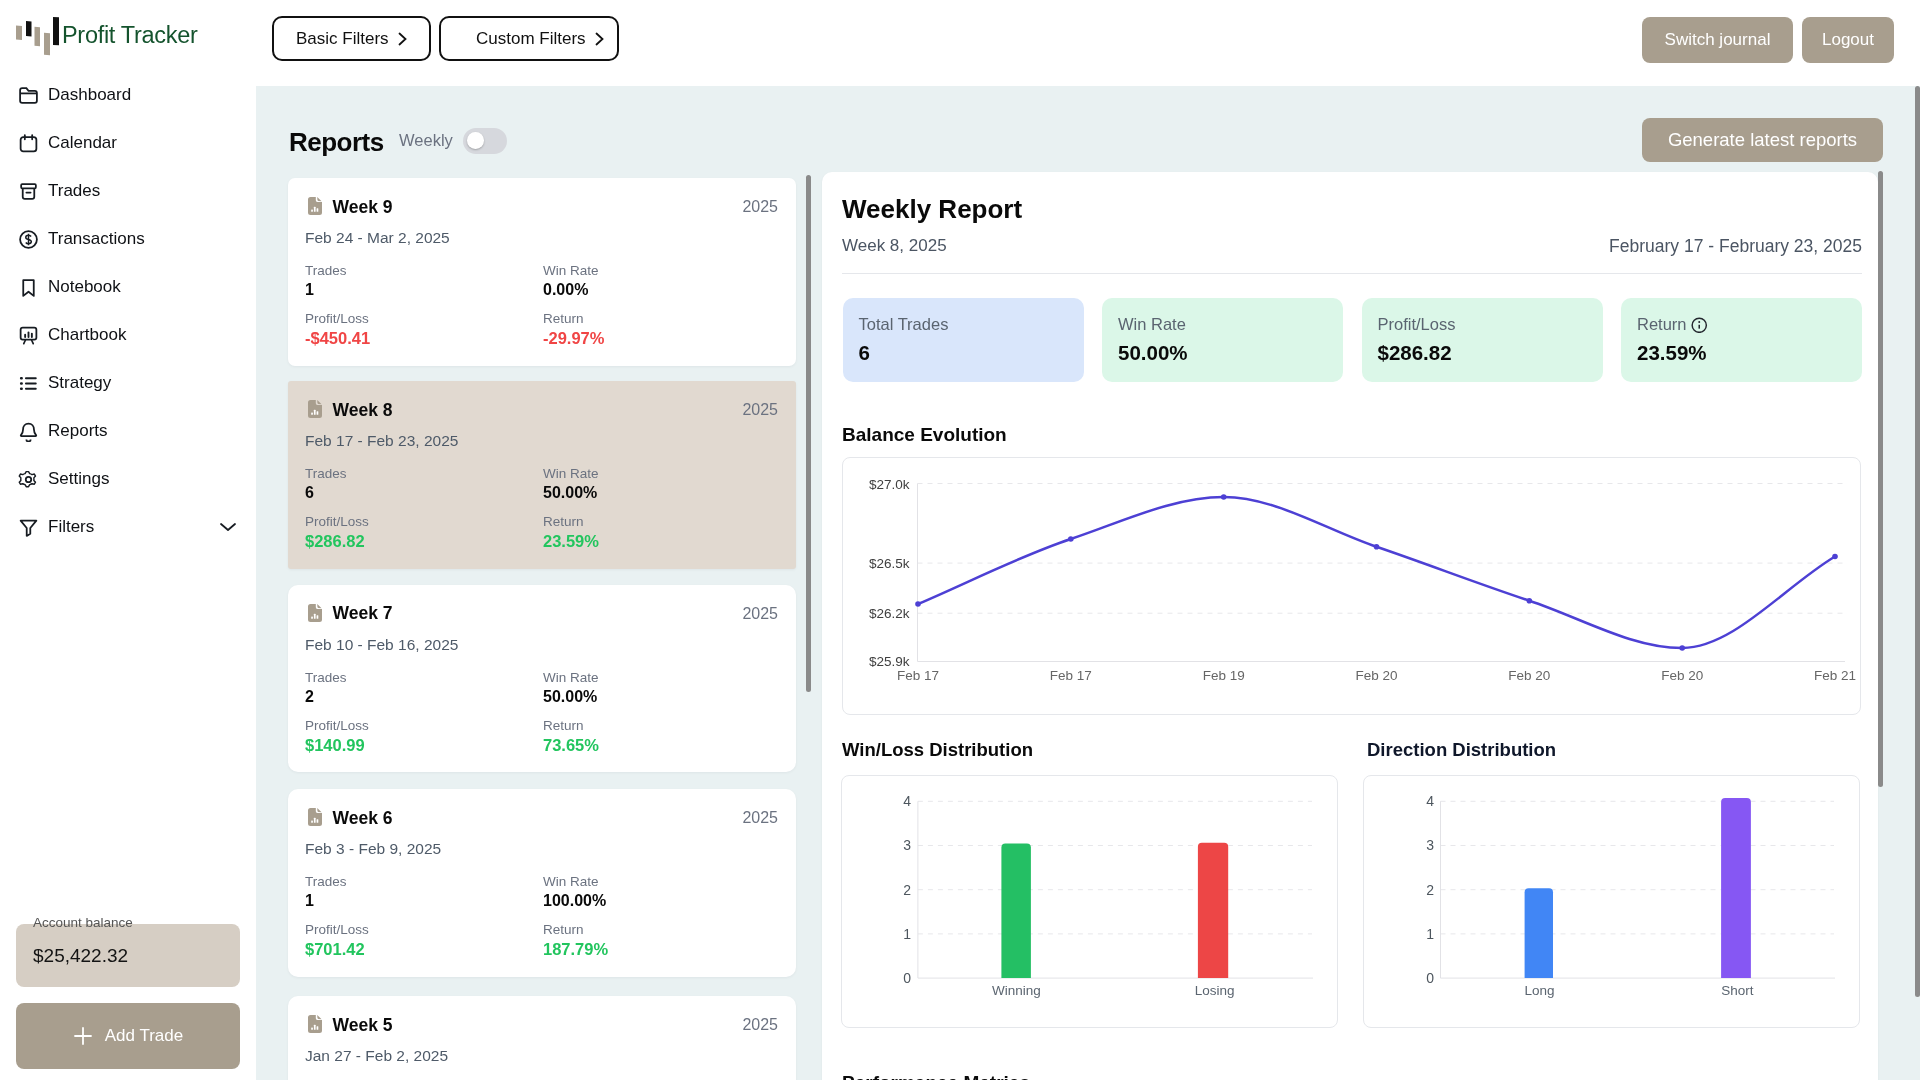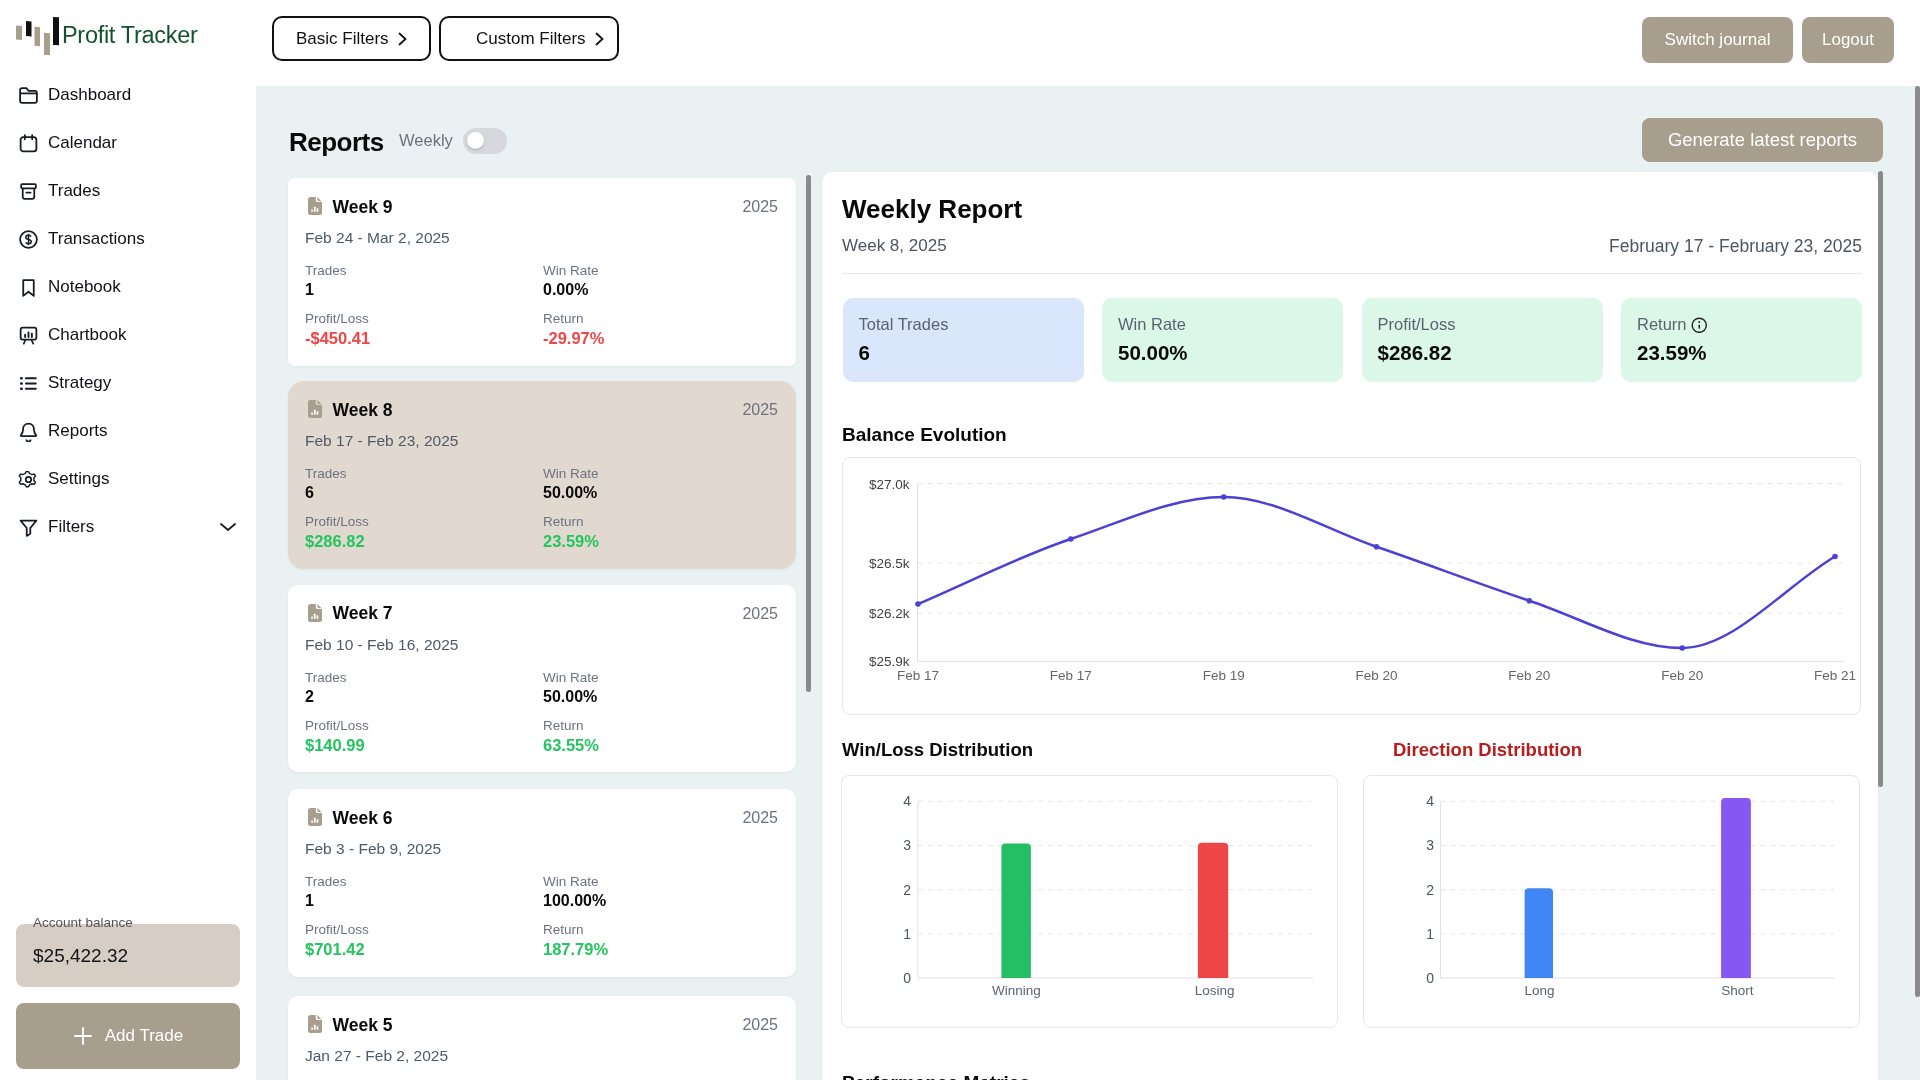--- a/index.html
+++ b/index.html
@@ -120,21 +120,21 @@
       <div class="abs" style="left:17px;top:51px;font-size:15.5px;color:#4e5a68;">Feb 24 - Mar 2, 2025</div>
       <div class="abs glabel" style="left:17px;top:85px;font-size:13.5px;">Trades</div>
       <div class="abs" style="left:17px;top:103px;font-size:16px;font-weight:bold;color:#0a0a0a;">1</div>
       <div class="abs glabel" style="left:255px;top:85px;font-size:13.5px;">Win Rate</div>
       <div class="abs" style="left:255px;top:103px;font-size:16px;font-weight:bold;color:#0a0a0a;">0.00%</div>
       <div class="abs glabel" style="left:17px;top:133px;font-size:13.5px;">Profit/Loss</div>
       <div class="abs" style="left:17px;top:151px;font-size:16.5px;font-weight:bold;color:#f04545;">-$450.41</div>
       <div class="abs glabel" style="left:255px;top:133px;font-size:13.5px;">Return</div>
       <div class="abs" style="left:255px;top:151px;font-size:16.5px;font-weight:bold;color:#f04545;">-29.97%</div>
     </div>
-    <div class="abs" style="left:288px;top:381px;width:508px;height:187.5px;background:#e1d9d0;border-radius:16px;box-shadow:0 1px 3px rgba(15,23,42,0.05);">
+    <div class="abs" style="left:288px;top:381px;width:508px;height:187.5px;background:#e1d9d0;border-radius:3px;box-shadow:0 1px 3px rgba(15,23,42,0.05);">
       <div class="abs" style="left:19.5px;top:19px;"><svg width="14" height="18" viewBox="0 0 14 18">
           <path d="M2.5 0 H7.8 V3.3 A1.6 1.6 0 0 0 9.4 4.9 H14 V15.5 A2.5 2.5 0 0 1 11.5 18 H2.5 A2.5 2.5 0 0 1 0 15.5 V2.5 A2.5 2.5 0 0 1 2.5 0 Z" fill="#a89e8e"></path>
           <path d="M9.2 0 L13.6 4.2 L10.4 3.9 A1.1 1.1 0 0 1 9.4 2.8 Z" fill="#a89e8e"></path>
           <g fill="#fff">
             <rect x="3.2" y="12.4" width="1.7" height="2.4" rx="0.5"></rect>
             <rect x="5.9" y="9.8" width="1.7" height="5" rx="0.5"></rect>
             <rect x="8.6" y="11.2" width="1.7" height="3.6" rx="0.5"></rect>
           </g>
         </svg></div>
       <div class="abs" style="left:44.5px;top:18.5px;font-size:17.5px;font-weight:bold;color:#0a0a0a;">Week 8</div>
@@ -162,21 +162,21 @@
       <div class="abs" style="left:44.5px;top:18.5px;font-size:17.5px;font-weight:bold;color:#0a0a0a;">Week 7</div>
       <div class="abs" style="right:18px;top:20px;font-size:16px;color:#6b7280;">2025</div>
       <div class="abs" style="left:17px;top:51px;font-size:15.5px;color:#4e5a68;">Feb 10 - Feb 16, 2025</div>
       <div class="abs glabel" style="left:17px;top:85px;font-size:13.5px;">Trades</div>
       <div class="abs" style="left:17px;top:103px;font-size:16px;font-weight:bold;color:#0a0a0a;">2</div>
       <div class="abs glabel" style="left:255px;top:85px;font-size:13.5px;">Win Rate</div>
       <div class="abs" style="left:255px;top:103px;font-size:16px;font-weight:bold;color:#0a0a0a;">50.00%</div>
       <div class="abs glabel" style="left:17px;top:133px;font-size:13.5px;">Profit/Loss</div>
       <div class="abs" style="left:17px;top:151px;font-size:16.5px;font-weight:bold;color:#22c55e;">$140.99</div>
       <div class="abs glabel" style="left:255px;top:133px;font-size:13.5px;">Return</div>
-      <div class="abs" style="left:255px;top:151px;font-size:16.5px;font-weight:bold;color:#22c55e;">63.55%</div>
+      <div class="abs" style="left:255px;top:151px;font-size:16.5px;font-weight:bold;color:#22c55e;">73.65%</div>
     </div>
     <div class="abs" style="left:288px;top:789px;width:508px;height:187.5px;background:#fff;border-radius:10px;box-shadow:0 1px 3px rgba(15,23,42,0.05);">
       <div class="abs" style="left:19.5px;top:19px;"><svg width="14" height="18" viewBox="0 0 14 18">
           <path d="M2.5 0 H7.8 V3.3 A1.6 1.6 0 0 0 9.4 4.9 H14 V15.5 A2.5 2.5 0 0 1 11.5 18 H2.5 A2.5 2.5 0 0 1 0 15.5 V2.5 A2.5 2.5 0 0 1 2.5 0 Z" fill="#a89e8e"></path>
           <path d="M9.2 0 L13.6 4.2 L10.4 3.9 A1.1 1.1 0 0 1 9.4 2.8 Z" fill="#a89e8e"></path>
           <g fill="#fff">
             <rect x="3.2" y="12.4" width="1.7" height="2.4" rx="0.5"></rect>
             <rect x="5.9" y="9.8" width="1.7" height="5" rx="0.5"></rect>
             <rect x="8.6" y="11.2" width="1.7" height="3.6" rx="0.5"></rect>
           </g>
@@ -233,21 +233,21 @@
             <circle cx="8.5" cy="8.5" r="7.3" fill="none" stroke="#23272e" stroke-width="1.5"></circle>
             <path d="M8.5 8 v4" stroke="#23272e" stroke-width="1.6"></path>
             <circle cx="8.5" cy="5.2" r="1" fill="#23272e"></circle>
           </svg></div>
         <div class="abs" style="left:16px;top:43px;font-size:20.5px;font-weight:bold;color:#0a0a0a;">23.59%</div>
       </div>
     </div>
   <div class="abs" style="left:20px;top:252px;font-size:19px;font-weight:bold;color:#0a0a0a;">Balance Evolution</div>
   <div class="abs" style="left:20px;top:285px;width:1019px;height:258px;border:1px solid #e5e7eb;border-radius:8px;"></div>
   <div class="abs" style="left:20px;top:567px;font-size:18.5px;font-weight:bold;color:#0a0a0a;">Win/Loss Distribution</div>
-  <div class="abs" style="left:571px;top:567px;font-size:18.5px;font-weight:bold;color:#b91c1c;">Direction Distribution</div>
+  <div class="abs" style="left:545px;top:567px;font-size:18.5px;font-weight:bold;color:#0f172a;">Direction Distribution</div>
   <div class="abs" style="left:19px;top:603px;width:497px;height:253px;border:1px solid #e5e7eb;border-radius:8px;"></div>
   <div class="abs" style="left:541px;top:603px;width:497px;height:253px;border:1px solid #e5e7eb;border-radius:8px;"></div>
   <div class="abs" style="left:20px;top:900px;font-size:19px;font-weight:bold;color:#0a0a0a;">Performance Metrics</div>
 </div>
 
 <div class="abs" style="left:1877.5px;top:171px;width:5px;height:616px;background:#8a8a8a;border-radius:3px;"></div>
 
 <div class="abs" style="left:1915px;top:86px;width:5px;height:911px;background:#8a8a8a;border-radius:3px;"></div>
 
 <svg class="abs" style="left:0;top:0;" width="1920" height="1080" viewBox="0 0 1920 1080" id="chartsvg">

